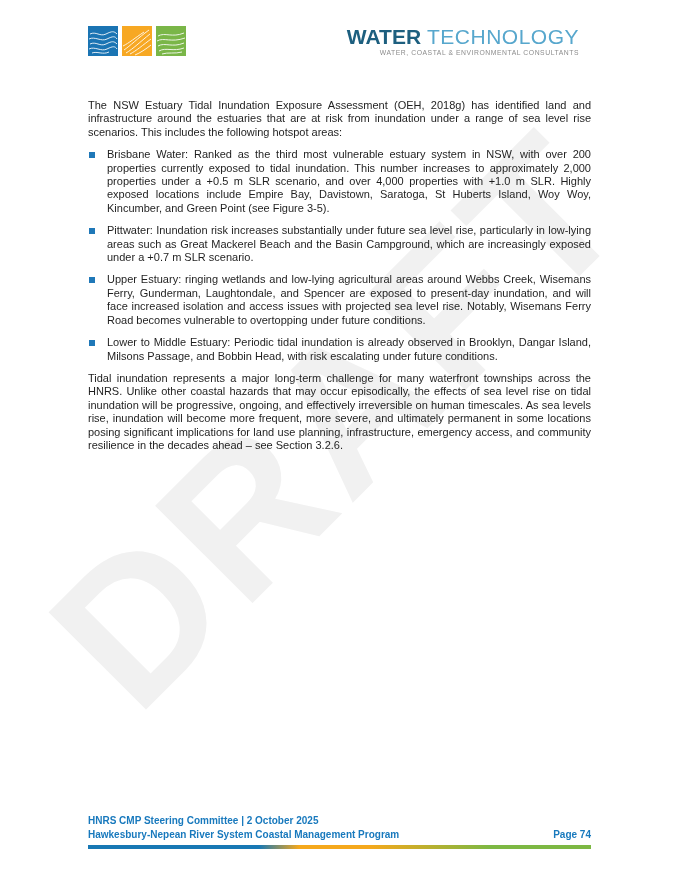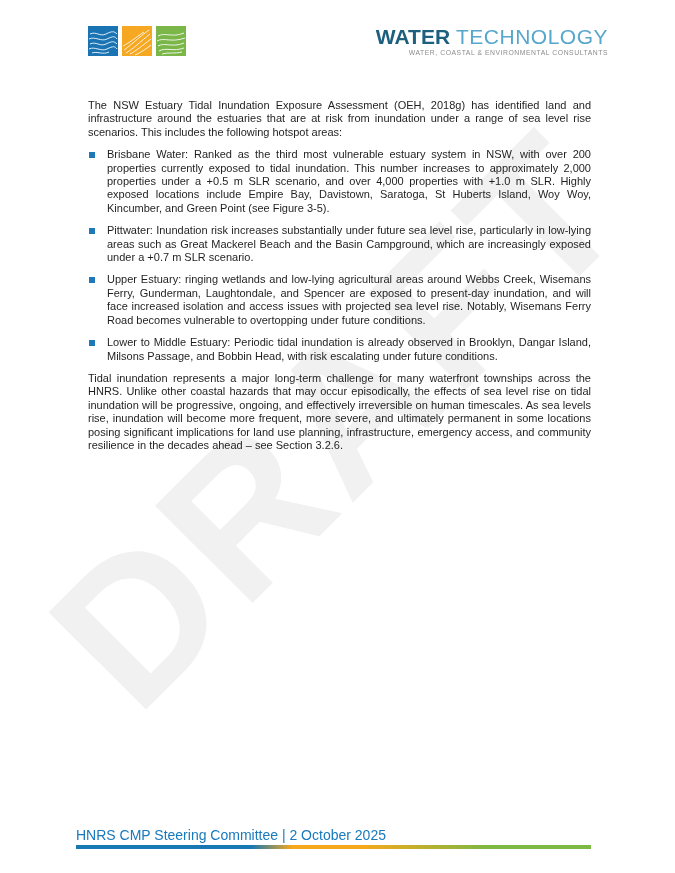--- a/index.html
+++ b/index.html
@@ -26,21 +26,21 @@
     white-space: nowrap;
     z-index: 0;
     user-select: none;
   }
 
   
   .header {
     position: absolute;
     top: 26px;
     left: 88px;
-    right: 67px;
+    right: 96px;
     display: flex;
     justify-content: space-between;
     align-items: flex-start;
     z-index: 1;
   }
   .logo-tiles { display: flex; gap: 4px; }
   .logo-tiles svg { display: block; }
   .brand { text-align: right; }
   .wordmark { font-size: 21px; line-height: 22px; white-space: nowrap; }
   .wordmark .primary { font-weight: bold; color: #1d5f7f; letter-spacing: 0px; }
@@ -73,26 +73,26 @@
     width: 6px;
     height: 6px;
     background: #1f78b8;
     margin: 4px 12px 0 1px;
   }
   .bullet-text { flex: 1 1 auto; text-align: justify; }
 
   
   .footer {
     position: absolute;
-    left: 76px;
+    left: 88px;
     right: 84px;
     bottom: 24px;
     z-index: 1;
-    font-size: 14px;
-    font-weight: normal;
+    font-size: 10px;
+    font-weight: bold;
     color: #1879bd;
     line-height: 14px;
   }
   .footer-row2 { display: flex; justify-content: space-between; }
   .footer-bar {
     margin-top: 3px;
     height: 4px;
     background: linear-gradient(to right,
       #1878b4 0%, #1878b4 34%,
       #f5a81c 42%, #f5a81c 56%,
@@ -165,16 +165,20 @@
         <span class="bullet-square"></span>
         <span class="bullet-text">Lower to Middle Estuary: Periodic tidal inundation is already observed in Brooklyn, Dangar Island, Milsons Passage, and Bobbin Head, with risk escalating under future conditions.</span>
       </div>
     </div>
 
     <p class="para">Tidal inundation represents a major long-term challenge for many waterfront townships across the HNRS. Unlike other coastal hazards that may occur episodically, the effects of sea level rise on tidal inundation will be progressive, ongoing, and effectively irreversible on human timescales. As sea levels rise, inundation will become more frequent, more severe, and ultimately permanent in some locations posing significant implications for land use planning, infrastructure, emergency access, and community resilience in the decades ahead – see Section 3.2.6.</p>
   </div>
 
   <div class="footer">
     <div>HNRS CMP Steering Committee | 2 October 2025</div>
+    <div class="footer-row2">
+      <span>Hawkesbury-Nepean River System Coastal Management Program</span>
+      <span>Page 74</span>
+    </div>
     <div class="footer-bar"></div>
   </div>
 
 </div>
 
 </body></html>

